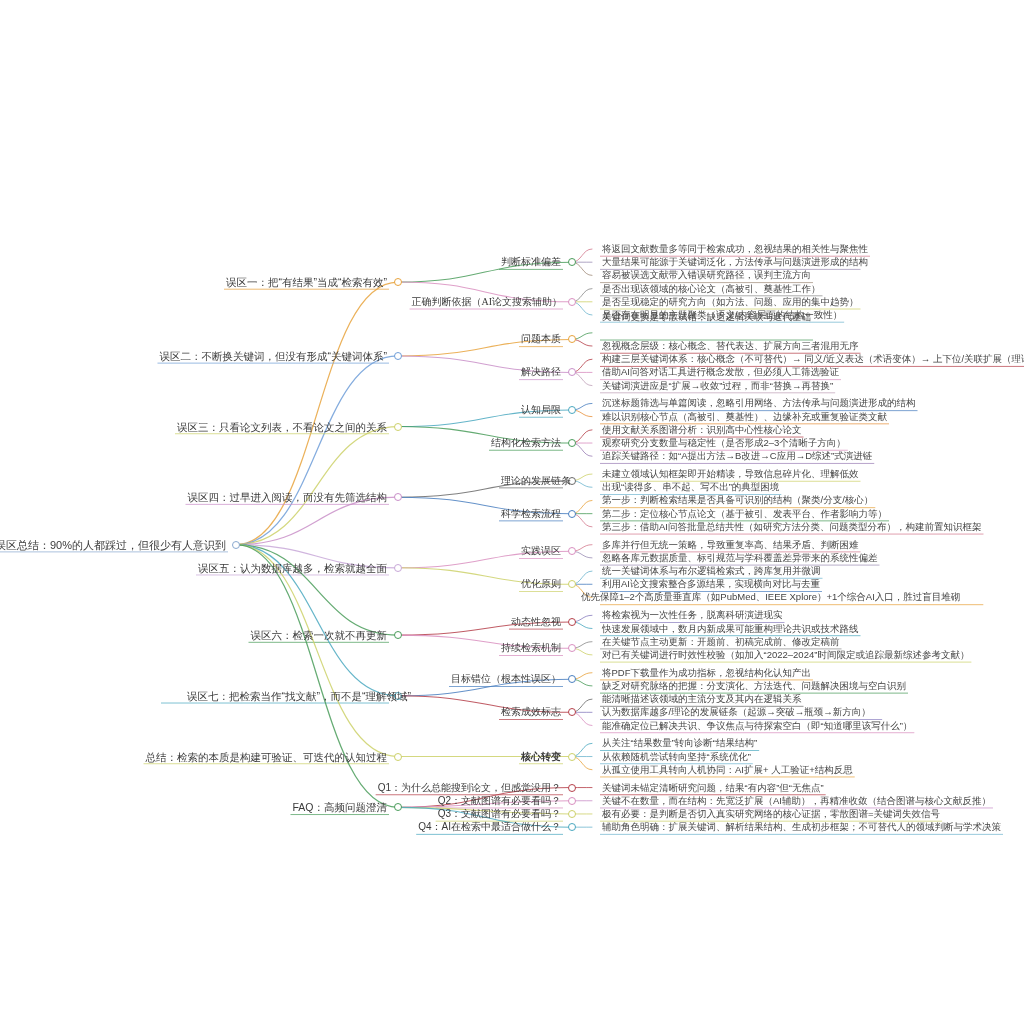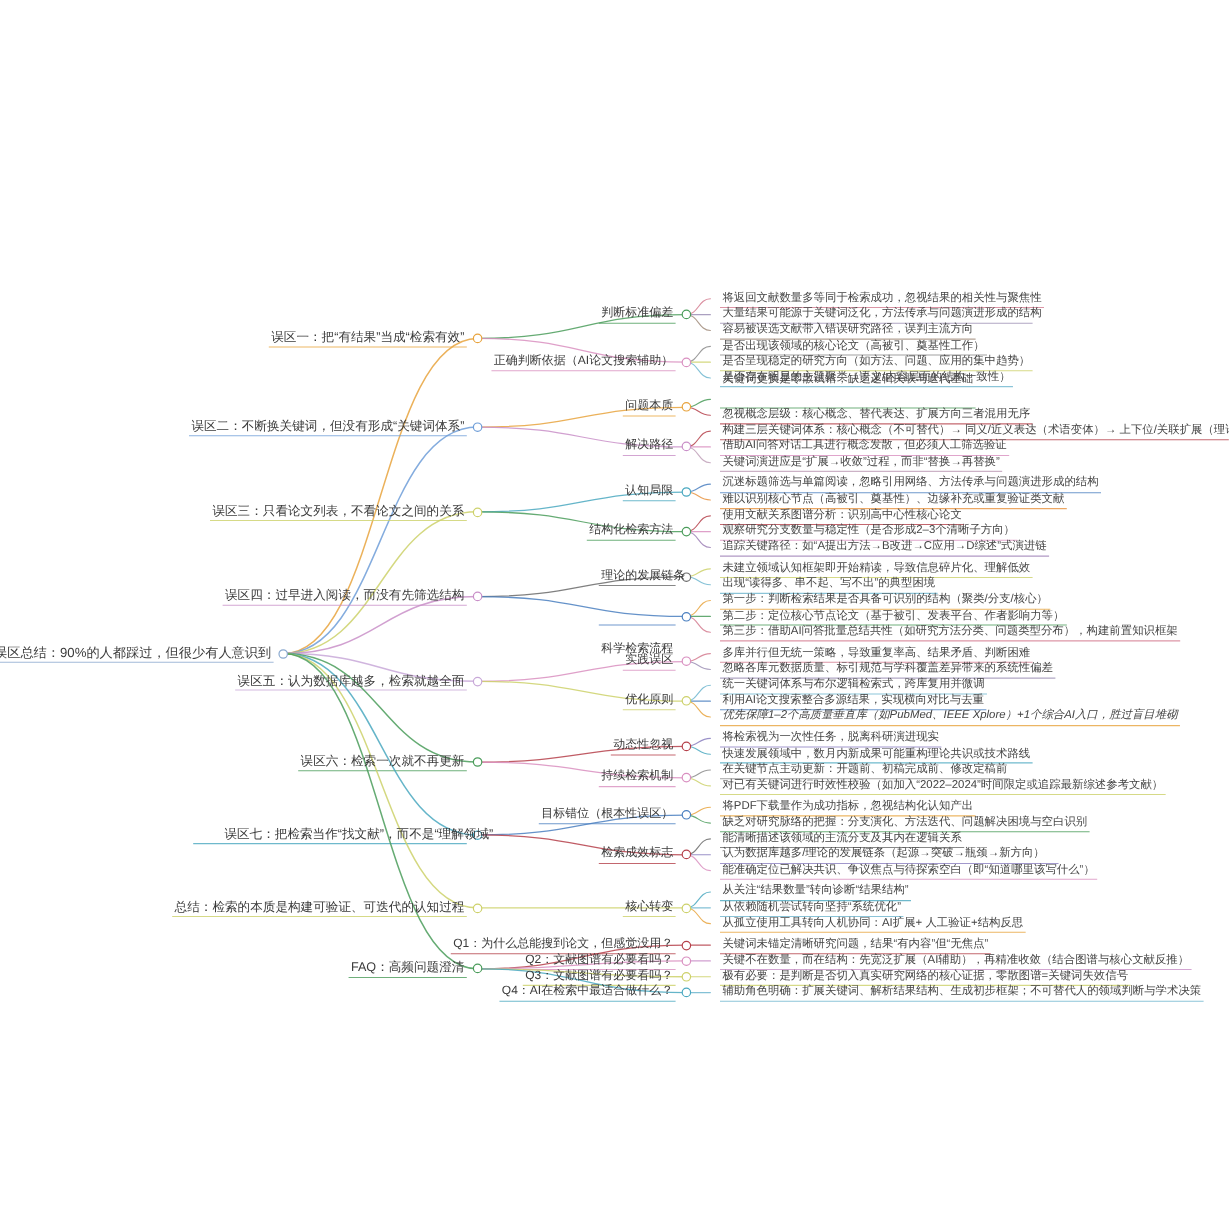--- a/index.html
+++ b/index.html
@@ -164,21 +164,21 @@
     </svg>
   <div id="nodes">
       <div class="dot" style="left: 398px; top: 282px; border-color: rgb(232, 163, 61);"></div>
       <div class="node l1" style="top: 282px; left: 224px;">误区一：把“有结果”当成“检索有效”</div>
       <div class="dot" style="left: 572px; top: 262.2px; border-color: rgb(74, 156, 90);"></div>
       <div class="node l2" style="top: 262.2px; left: 499px;">判断标准偏差</div>
       <div class="node l3" style="top: 249px; left: 600px;">将返回文献数量多等同于检索成功，忽视结果的相关性与聚焦性</div>
       <div class="node l3" style="top: 262.2px; left: 600px;">大量结果可能源于关键词泛化，方法传承与问题演进形成的结构</div>
       <div class="node l3" style="top: 275.4px; left: 600px;">容易被误选文献带入错误研究路径，误判主流方向</div>
       <div class="dot" style="left: 572px; top: 301.8px; border-color: rgb(217, 143, 192);"></div>
-      <div class="node l2" style="top: 301.8px; left: 409.547px;">正确判断依据（AI论文搜索辅助）</div>
+      <div class="node l2" style="top: 301.8px; left: 409.547px; font-family: Liberation Serif, serif;">正确判断依据（AI论文搜索辅助）</div>
       <div class="node l3" style="top: 288.6px; left: 600px;">是否出现该领域的核心论文（高被引、奠基性工作）</div>
       <div class="node l3" style="top: 301.8px; left: 600px;">是否呈现稳定的研究方向（如方法、问题、应用的集中趋势）</div>
       <div class="node l3" style="top: 315px; left: 600px;">是否存在明显的主题聚类（语义/内容层面的结构一致性）</div>
       <div class="dot" style="left: 398px; top: 355.92px; border-color: rgb(111, 158, 216);"></div>
       <div class="node l1" style="top: 355.92px; left: 157.5px;">误区二：不断换关键词，但没有形成“关键词体系”</div>
       <div class="dot" style="left: 572px; top: 339.42px; border-color: rgb(232, 163, 61);"></div>
       <div class="node l2" style="top: 339.42px; left: 519px;">问题本质</div>
       <div class="node l3" style="top: 317px; left: 600px;">关键词更换是零散试错，缺乏逻辑关联与迭代基础</div>
       <div class="node l3" style="top: 346.02px; left: 600px;">忽视概念层级：核心概念、替代表达、扩展方向三者混用无序</div>
       <div class="dot" style="left: 572px; top: 372.42px; border-color: rgb(201, 143, 200);"></div>
@@ -197,35 +197,35 @@
       <div class="node l3" style="top: 429.84px; left: 600px;">使用文献关系图谱分析：识别高中心性核心论文</div>
       <div class="node l3" style="top: 443.04px; left: 600px;">观察研究分支数量与稳定性（是否形成2–3个清晰子方向）</div>
       <div class="node l3" style="top: 456.24px; left: 600px;">追踪关键路径：如“A提出方法→B改进→C应用→D综述”式演进链</div>
       <div class="dot" style="left: 398px; top: 497.16px; border-color: rgb(201, 143, 200);"></div>
       <div class="node l1" style="top: 497.16px; left: 185.5px;">误区四：过早进入阅读，而没有先筛选结构</div>
       <div class="dot" style="left: 572px; top: 480.66px; border-color: rgb(106, 106, 106);"></div>
       <div class="node l2" style="top: 480.66px; left: 499px;">理论的发展链条</div>
       <div class="node l3" style="top: 474.06px; left: 600px;">未建立领域认知框架即开始精读，导致信息碎片化、理解低效</div>
       <div class="node l3" style="top: 487.26px; left: 600px;">出现“读得多、串不起、写不出”的典型困境</div>
       <div class="dot" style="left: 572px; top: 513.66px; border-color: rgb(74, 127, 192);"></div>
-      <div class="node l2" style="top: 513.66px; left: 499px; margin-top: 28px;">科学检索流程</div>
+      <div class="node l2" style="top: 513.66px; left: 499px;">科学检索流程</div>
       <div class="node l3" style="top: 500.46px; left: 600px;">第一步：判断检索结果是否具备可识别的结构（聚类/分支/核心）</div>
       <div class="node l3" style="top: 513.66px; left: 600px;">第二步：定位核心节点论文（基于被引、发表平台、作者影响力等）</div>
       <div class="node l3" style="top: 526.86px; left: 600px;">第三步：借助AI问答批量总结共性（如研究方法分类、问题类型分布），构建前置知识框架</div>
       <div class="dot" style="left: 398px; top: 567.78px; border-color: rgb(200, 168, 216);"></div>
       <div class="node l1" style="top: 567.78px; left: 196px;">误区五：认为数据库越多，检索就越全面</div>
       <div class="dot" style="left: 572px; top: 551.28px; border-color: rgb(217, 143, 192);"></div>
       <div class="node l2" style="top: 551.28px; left: 519px;">实践误区</div>
       <div class="node l3" style="top: 544.68px; left: 600px;">多库并行但无统一策略，导致重复率高、结果矛盾、判断困难</div>
       <div class="node l3" style="top: 557.88px; left: 600px;">忽略各库元数据质量、标引规范与学科覆盖差异带来的系统性偏差</div>
       <div class="dot" style="left: 572px; top: 584.28px; border-color: rgb(205, 209, 106);"></div>
       <div class="node l2" style="top: 584.28px; left: 519px;">优化原则</div>
       <div class="node l3" style="top: 571.08px; left: 600px;">统一关键词体系与布尔逻辑检索式，跨库复用并微调</div>
       <div class="node l3" style="top: 584.28px; left: 600px;">利用AI论文搜索整合多源结果，实现横向对比与去重</div>
-      <div class="node l3" style="top: 597.48px; left: 600px; font-style: italic;">优先保障1–2个高质量垂直库（如PubMed、IEEE Xplore）+1个综合AI入口，胜过盲目堆砌</div>
+      <div class="node l3" style="top: 597.48px; left: 579px;">优先保障1–2个高质量垂直库（如PubMed、IEEE Xplore）+1个综合AI入口，胜过盲目堆砌</div>
       <div class="dot" style="left: 398px; top: 635.1px; border-color: rgb(74, 156, 90);"></div>
       <div class="node l1" style="top: 635.1px; left: 248.5px;">误区六：检索一次就不再更新</div>
       <div class="dot" style="left: 572px; top: 621.9px; border-color: rgb(181, 64, 74);"></div>
       <div class="node l2" style="top: 621.9px; left: 509px;">动态性忽视</div>
       <div class="node l3" style="top: 615.3px; left: 600px;">将检索视为一次性任务，脱离科研演进现实</div>
       <div class="node l3" style="top: 628.5px; left: 600px; text-align: right;">快速发展领域中，数月内新成果可能重构理论共识或技术路线</div>
       <div class="dot" style="left: 572px; top: 648.3px; border-color: rgb(217, 143, 192);"></div>
       <div class="node l2" style="top: 648.3px; left: 499px;">持续检索机制</div>
       <div class="node l3" style="top: 641.7px; left: 600px;">在关键节点主动更新：开题前、初稿完成前、修改定稿前</div>
       <div class="node l3" style="top: 654.9px; left: 600px;">对已有关键词进行时效性校验（如加入“2022–2024”时间限定或追踪最新综述参考文献）</div>
@@ -236,21 +236,21 @@
       <div class="node l3" style="top: 672.72px; left: 600px;">将PDF下载量作为成功指标，忽视结构化认知产出</div>
       <div class="node l3" style="top: 685.92px; left: 600px;">缺乏对研究脉络的把握：分支演化、方法迭代、问题解决困境与空白识别</div>
       <div class="dot" style="left: 572px; top: 712.32px; border-color: rgb(181, 64, 74);"></div>
       <div class="node l2" style="top: 712.32px; left: 499px;">检索成效标志</div>
       <div class="node l3" style="top: 699.12px; left: 600px;">能清晰描述该领域的主流分支及其内在逻辑关系</div>
       <div class="node l3" style="top: 712.32px; left: 600px;">认为数据库越多/理论的发展链条（起源→突破→瓶颈→新方向）</div>
       <div class="node l3" style="top: 725.52px; left: 600px;">能准确定位已解决共识、争议焦点与待探索空白（即“知道哪里该写什么”）</div>
       <div class="dot" style="left: 398px; top: 756.54px; border-color: rgb(205, 209, 106);"></div>
       <div class="node l1" style="top: 756.54px; left: 143.5px;">总结：检索的本质是构建可验证、可迭代的认知过程</div>
       <div class="dot" style="left: 572px; top: 756.54px; border-color: rgb(205, 209, 106);"></div>
-      <div class="node l2" style="top: 756.54px; left: 519px;">核心转变</div>
+      <div class="node l2" style="top: 756.54px; left: 519px; font-weight: bold;">核心转变</div>
       <div class="node l3" style="top: 743.34px; left: 600px; text-align: center;">从关注“结果数量”转向诊断“结果结构”</div>
       <div class="node l3" style="top: 756.54px; left: 600px;">从依赖随机尝试转向坚持“系统优化”</div>
       <div class="node l3" style="top: 769.74px; left: 600px;">从孤立使用工具转向人机协同：AI扩展+ 人工验证+结构反思</div>
       <div class="dot" style="left: 398px; top: 807.36px; border-color: rgb(74, 156, 90);"></div>
       <div class="node l1" style="top: 807.36px; left: 290.484px;">FAQ：高频问题澄清</div>
       <div class="dot" style="left: 572px; top: 787.56px; border-color: rgb(181, 64, 74);"></div>
       <div class="node l2" style="top: 787.56px; left: 375.656px;">Q1：为什么总能搜到论文，但感觉没用？</div>
       <div class="node l3" style="top: 787.56px; left: 600px;">关键词未锚定清晰研究问题，结果“有内容”但“无焦点”</div>
       <div class="dot" style="left: 572px; top: 800.76px; border-color: rgb(217, 143, 192);"></div>
       <div class="node l2" style="top: 800.76px; left: 435.656px;">Q2：文献图谱有必要看吗？</div>

